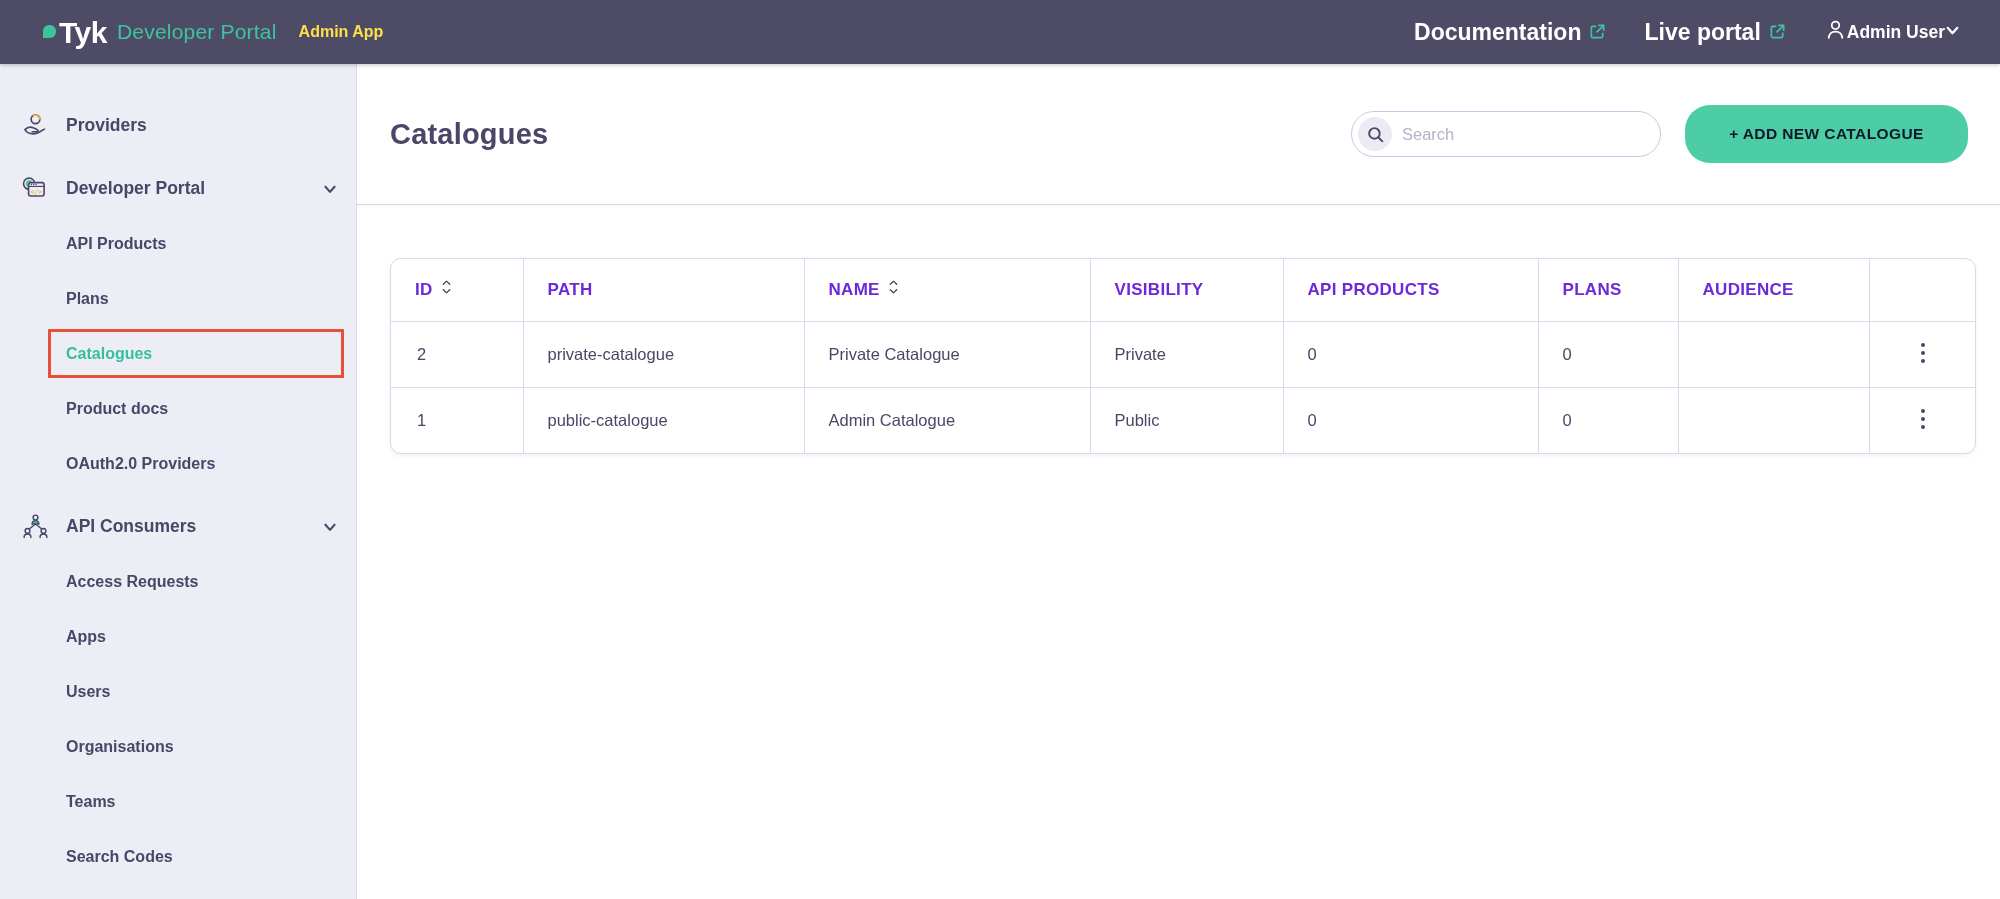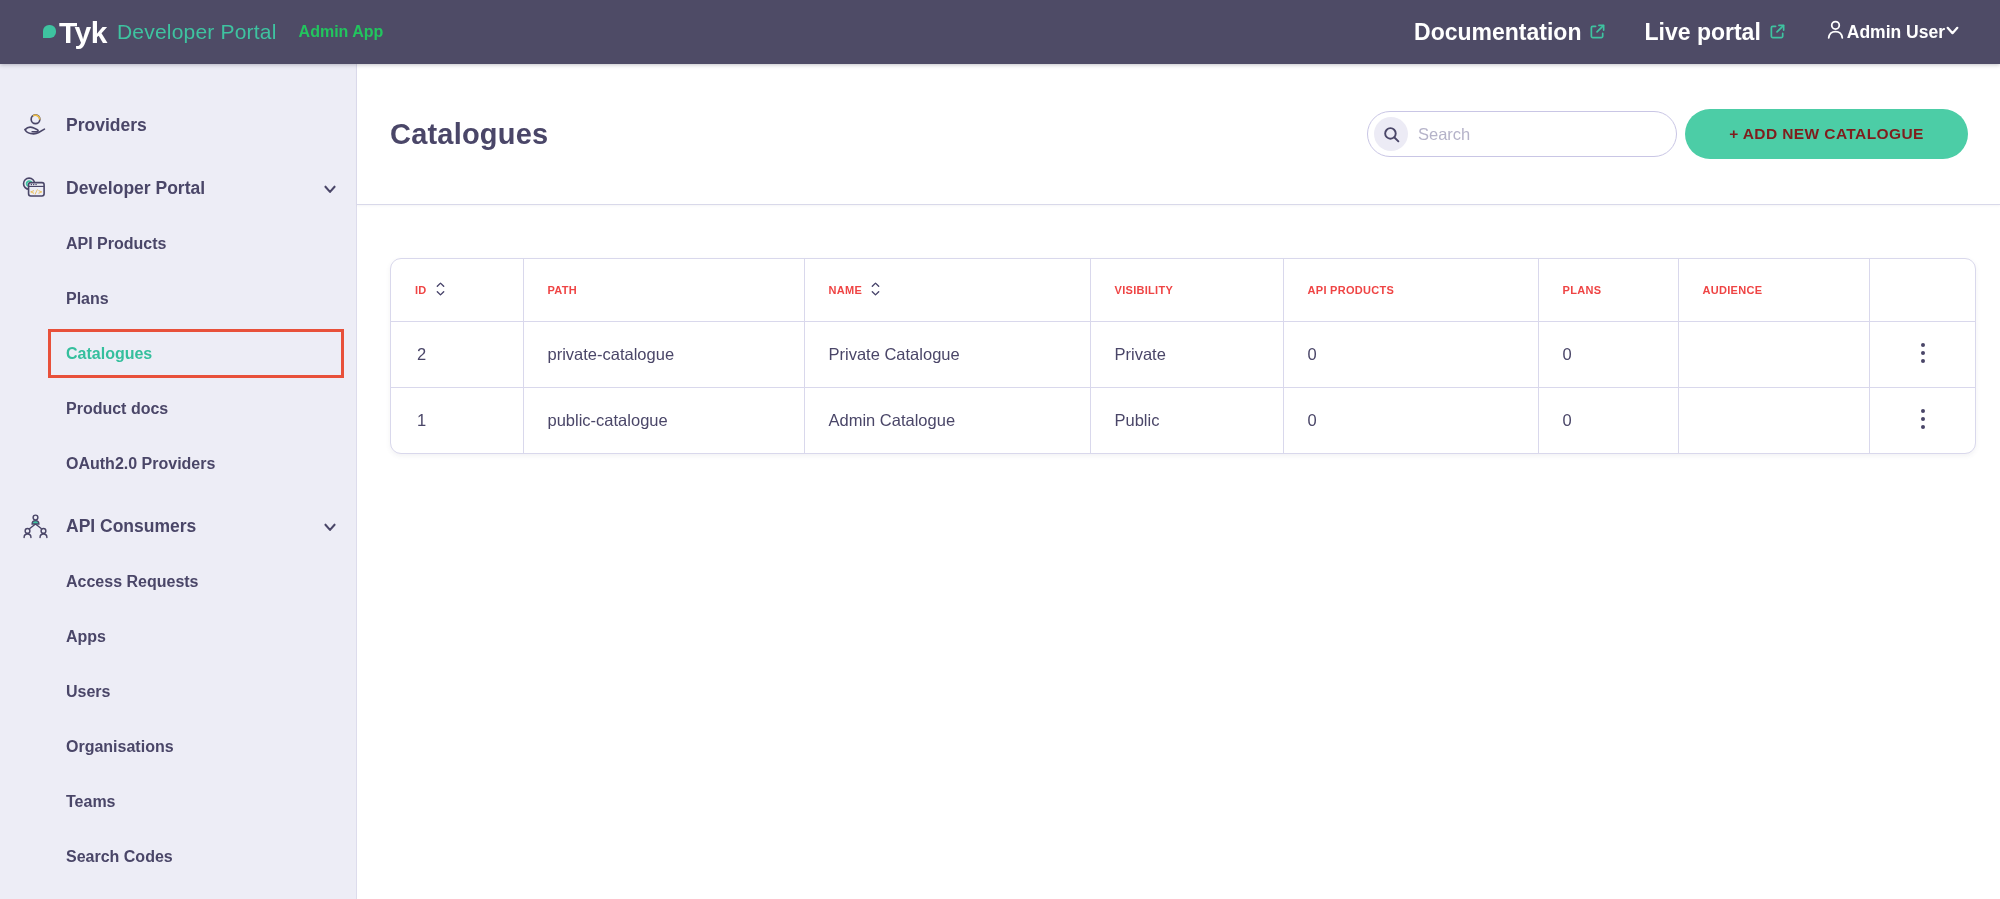--- a/index.html
+++ b/index.html
@@ -11,21 +11,21 @@
   *{box-sizing:border-box; margin:0; padding:0;}
   html,body{width:2000px;height:899px;overflow:hidden;}
   body{font-family:"Liberation Sans",sans-serif; background:#fff; color:var(--text_dark); display:flex; flex-direction:column;}
 
   
   .app-header{height:64px; flex:0 0 64px; background:var(--header_bg); display:flex; align-items:center; padding:0 40px 0 43px; position:relative; z-index:5; box-shadow:0 1px 4px rgba(20,20,40,.25);}
   .logo{display:flex; align-items:flex-start; cursor:pointer;}
   .logo-leaf{width:13px; height:13px; background:var(--brand_teal); border-radius:6px 6px 6px 0; margin:9px 3px 0 0; flex:0 0 auto;}
   .logo-text{color:#fff; font-size:30px; font-weight:700; letter-spacing:-.5px; line-height:1.1;}
   .logo-subtitle{color:var(--brand_teal); font-size:21px; font-weight:500; margin-left:10px; align-self:center; letter-spacing:.2px;}
-  .app-label{color:#22c55e; font-size:16px; font-weight:600; margin-left:22px; align-self:center;}
+  .app-label{color:#fde047; font-size:16px; font-weight:600; margin-left:22px; align-self:center;}
   .header-right{margin-left:auto; display:flex; align-items:center; gap:38px;}
   .header-link{display:flex; align-items:center; gap:8px; color:#fff; font-size:23px; font-weight:600; cursor:pointer; text-decoration:none;}
   .user-menu{display:flex; align-items:center; gap:0; color:#fff; font-size:17.5px; font-weight:600; cursor:pointer;}
 
   
   .body-row{flex:1; display:flex; min-height:0;}
 
   
   .sidebar{width:357px; flex:0 0 357px; background:var(--sidebar_bg); border-right:1px solid #DDDCEC; padding-top:34px; overflow:hidden;}
   .nav-item{display:flex; align-items:center; height:55px; padding:0 18px 0 20px; cursor:pointer; position:relative;}
@@ -35,31 +35,31 @@
   .nav-icon{width:30px; margin-right:16px; display:flex; align-items:center; justify-content:center; flex:0 0 30px;}
   .nav-label{white-space:nowrap;}
   .nav-chevron{margin-left:auto; display:flex; align-items:center;}
   .nav-item.active .nav-label{color:var(--active_teal);}
   .nav-item.highlighted::after{content:""; position:absolute; left:48px; right:12px; top:3px; bottom:3px; border:3px solid var(--highlight_red); pointer-events:none;}
 
   
   .main{flex:1; display:flex; flex-direction:column; background:#fff; min-width:0;}
   .page-header{height:141px; flex:0 0 141px; display:flex; align-items:center; padding:0 32px 0 33px; border-bottom:1px solid var(--divider); box-shadow:0 1px 2px rgba(80,80,120,.06);}
   .page-title{font-size:29px; font-weight:700; color:var(--text_dark); letter-spacing:.2px;}
-  .header-actions{margin-left:auto; display:flex; align-items:center; gap:8px;}
+  .header-actions{margin-left:auto; display:flex; align-items:center; gap:24px;}
   .search-box{display:flex; align-items:center; width:310px; height:46px; border:1.5px solid var(--search_border); border-radius:23px; background:#fff; padding:0 14px 0 6px;}
   .search-icon-circle{width:34px; height:34px; border-radius:50%; background:#ECEBF5; display:flex; align-items:center; justify-content:center; flex:0 0 34px;}
   .search-box input{border:none; outline:none; background:transparent; font-family:"Liberation Sans",sans-serif; font-size:16.5px; color:var(--text_dark); margin-left:10px; width:100%;}
   .search-box input::placeholder{color:var(--placeholder);}
-  .add-button{height:50px; min-width:283px; border:none; border-radius:25px; background:var(--button_green); color:#7f1d1d; font-family:"Liberation Sans",sans-serif; font-size:15.5px; font-weight:700; letter-spacing:.4px; cursor:pointer; padding:0 28px;}
+  .add-button{height:58px; min-width:283px; border:none; border-radius:25px; background:var(--button_green); color:#0f172a; font-family:"Liberation Sans",sans-serif; font-size:15.5px; font-weight:700; letter-spacing:.4px; cursor:pointer; padding:0 28px;}
 
   
   .table-wrap{margin:53px 24px 0 33px; border:1px solid var(--table_border); border-radius:11px; overflow:hidden; box-shadow:0 2px 5px rgba(74,70,104,.07); background:#fff;}
   table{width:100%; border-collapse:collapse; table-layout:fixed;}
-  th{height:62px; text-align:center; font-size:11px; font-weight:700; color:#ef4444; letter-spacing:.3px; padding:0 14px 0 24px; border-bottom:1px solid var(--table_border); white-space:nowrap;}
+  th{height:62px; text-align:center; font-size:17px; font-weight:700; color:#6d28d9; letter-spacing:.3px; padding:0 14px 0 24px; border-bottom:1px solid var(--table_border); white-space:nowrap;}
   th .th-inner{display:flex; align-items:center; gap:8px;}
   th.sortable{cursor:pointer;}
   td{height:66px; font-size:16.5px; color:var(--text_dark); padding:0 14px 0 24px; border-top:1px solid var(--table_border); white-space:nowrap; overflow:hidden;}
   th + th, td + td{border-left:1px solid var(--table_border);}
   thead th{border-top:none;}
   tbody tr:first-child td{border-top:none;}
   thead tr{border-bottom:1px solid var(--table_border);}
   tbody tr td:first-child{padding-left:26px;}
   td.actions-cell{text-align:center; padding:0;}
   .kebab{background:none; border:none; cursor:pointer; padding:8px 14px; display:inline-flex;}

